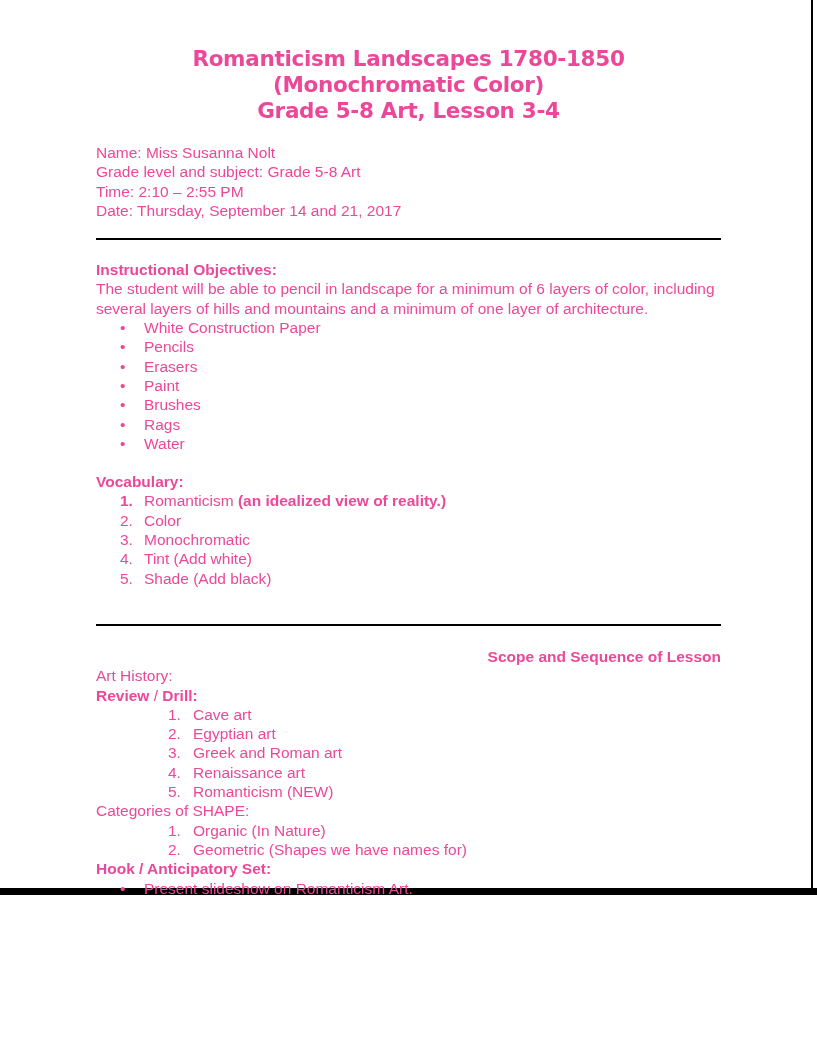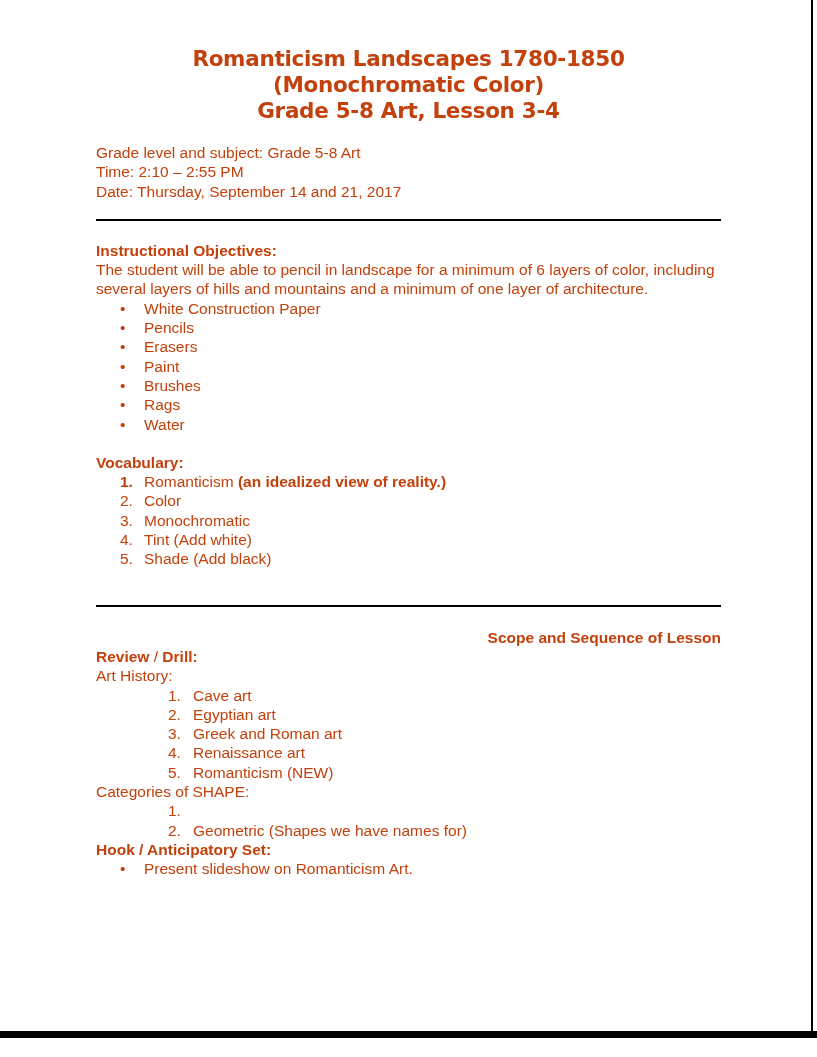--- a/index.html
+++ b/index.html
@@ -1,22 +1,22 @@
 <!DOCTYPE html>
 <html><head>
 <meta charset="utf-8">
 <style>
   * { margin: 0; padding: 0; box-sizing: border-box; }
   html, body { background: #ffffff; }
   .page {
     position: relative;
     width: 817px;
-    height: 1038px;
+    height: 895px;
     background: #ffffff;
-    color: #c2410c;
+    color: #ec4899;
     font-family: "Liberation Sans", sans-serif;
     overflow: hidden;
   }
   .right-edge {
     position: absolute;
     top: 0;
     right: 4px;
     width: 2px;
     height: 100%;
     background: #000000;
@@ -75,20 +75,21 @@
 
   <div class="content">
 
     <div class="doc-title">
       <div>Romanticism Landscapes 1780-1850</div>
       <div>(Monochromatic Color)</div>
       <div>Grade 5-8 Art, Lesson 3-4</div>
     </div>
 
     <div class="meta">
+      <div>Name: Miss Susanna Nolt</div>
       <div>Grade level and subject: Grade 5-8 Art</div>
       <div>Time: 2:10 – 2:55 PM</div>
       <div>Date: Thursday, September 14 and 21, 2017</div>
     </div>
 
     <hr class="divider hr1">
 
     <div class="objectives-heading">Instructional Objectives:</div>
     <div>The student will be able to pencil in landscape for a minimum of 6 layers of color, including several layers of hills and mountains and a minimum of one layer of architecture.</div>
 
@@ -144,23 +145,23 @@
       <div class="list-row">
         <span class="marker">5.</span>
         <span class="item-text">Shade (Add black)</span>
       </div>
     </div>
 
     <hr class="divider hr2">
 
     <div class="scope-heading">Scope and Sequence of Lesson</div>
 
+    <div>Art History:</div>
+
     <div><span class="bold">Review</span><span> / </span><span class="bold">Drill:</span></div>
-
-    <div>Art History:</div>
     <div>
       <div class="list-row deep">
         <span class="marker">1.</span>
         <span class="item-text">Cave art</span>
       </div>
       <div class="list-row deep">
         <span class="marker">2.</span>
         <span class="item-text">Egyptian art</span>
       </div>
       <div class="list-row deep">
@@ -174,20 +175,21 @@
       <div class="list-row deep">
         <span class="marker">5.</span>
         <span class="item-text">Romanticism (NEW)</span>
       </div>
     </div>
 
     <div>Categories of SHAPE:</div>
     <div>
       <div class="list-row deep">
         <span class="marker">1.</span>
+        <span class="item-text">Organic (In Nature)</span>
       </div>
       <div class="list-row deep">
         <span class="marker">2.</span>
         <span class="item-text">Geometric (Shapes we have names for)</span>
       </div>
     </div>
 
     <div class="hook-heading"><span class="bold">Hook</span><span> / </span><span class="bold">Anticipatory Set:</span></div>
     <div>
       <div class="list-row">

